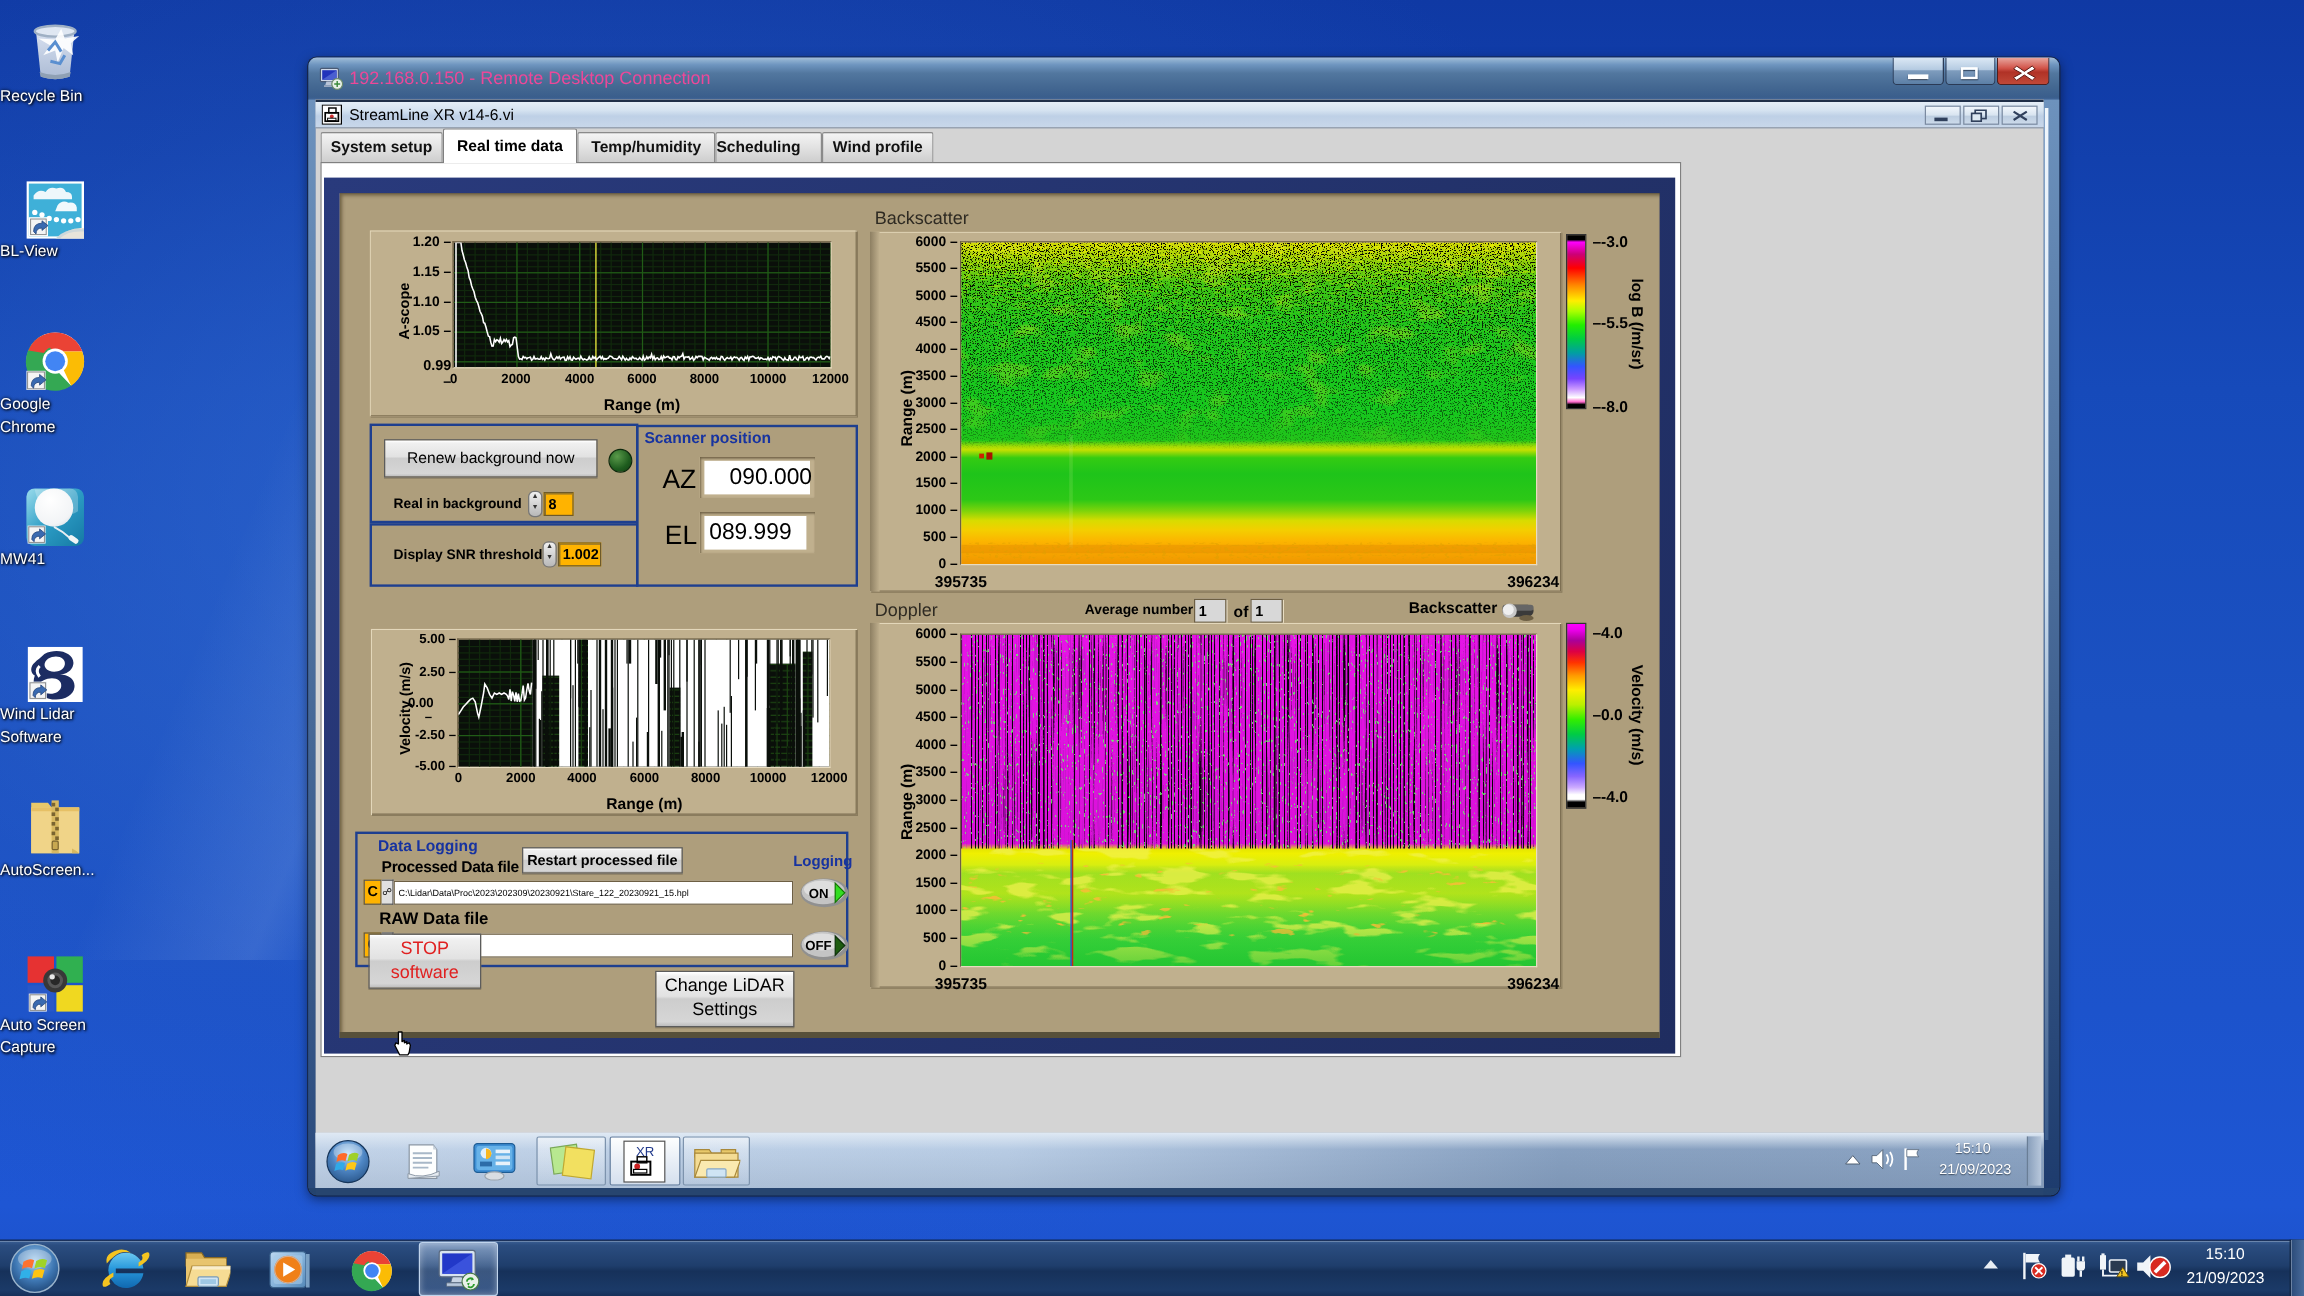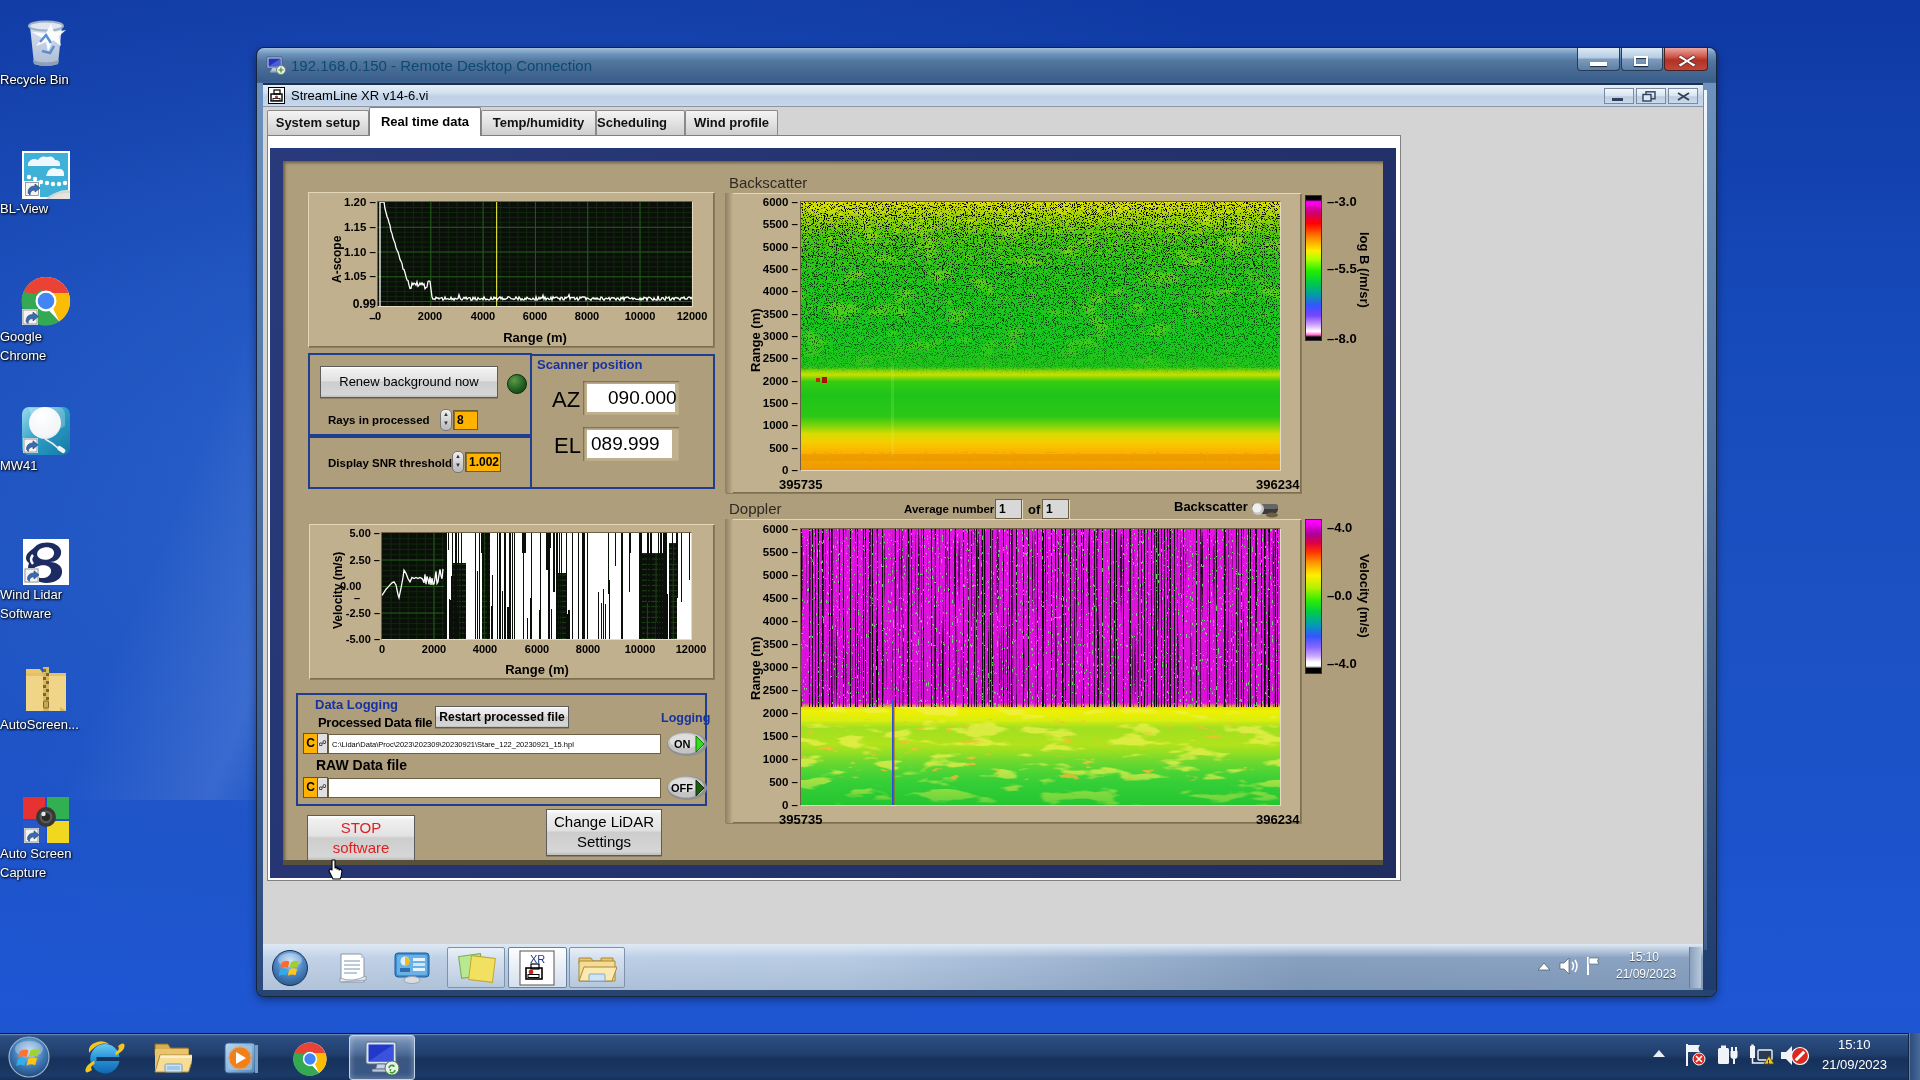--- a/index.html
+++ b/index.html
@@ -178,21 +178,21 @@
 
 <svg class="abs" style="left:266px;top:55px" width="20" height="20" viewBox="0 0 20 20">
  <rect x="1" y="2" width="15" height="11" rx="1" fill="#cfd8e8" stroke="#4a5a74"></rect>
  <rect x="2.5" y="3.5" width="12" height="8" fill="#2233bb"></rect>
  <path d="M2.5 11.5 l12 -8 0 8z" fill="#4a5fd0"></path>
  <path d="M6 13 l5 0 1 3 -7 0z" fill="#b8c4d8"></path>
     <rect x="4" y="16" width="9" height="1.5" fill="#98a8c0"></rect>
  <circle cx="15" cy="15" r="4.5" fill="#e8f0e8" stroke="#6a8a6a"></circle>
     <path d="M12.5 15 l5 0 M15 12.5 l0 5" stroke="#3a8a3a" stroke-width="1.2"></path>
 </svg>
-<div class="lab" style="left:291px;top:57px;font-size:15px;color:#0c4a6e">192.168.0.150 - Remote Desktop Connection</div>
+<div class="lab" style="left:291px;top:57px;font-size:15px;color:#ec4899">192.168.0.150 - Remote Desktop Connection</div>
 
 <div class="abs" style="left:1577px;top:48px;width:43px;height:23px;border:1px solid #2b3a55;border-top:none;border-radius:0 0 4px 4px;background:linear-gradient(#dce9f5 0%,#b5cbe2 45%,#7e9cbd 50%,#5c7fa6 100%)"></div>
 <div class="abs" style="left:1621px;top:48px;width:42px;height:23px;border:1px solid #2b3a55;border-top:none;border-radius:0 0 4px 4px;background:linear-gradient(#dce9f5 0%,#b5cbe2 45%,#7e9cbd 50%,#5c7fa6 100%)"></div>
 <div class="abs" style="left:1664px;top:48px;width:44px;height:23px;border:1px solid #4d1f1f;border-top:none;border-radius:0 0 4px 4px;background:linear-gradient(#e8a8a0 0%,#d2544a 40%,#b03226 55%,#c04838 100%)"></div>
 <div class="abs" style="left:1590px;top:62px;width:17px;height:4px;background:#fff;box-shadow:0 1px 1px #1a2a40"></div>
 <div class="abs" style="left:1634px;top:56px;width:14px;height:10px;border:2px solid #fff;box-shadow:0 1px 1px #1a2a40,inset 0 1px 1px #1a2a40"></div>
 <svg class="abs" style="left:1677px;top:54px" width="20" height="14" viewBox="0 0 20 14">
     <path d="M3.5 1 L10 5.5 L16.5 1 L19 3.5 L12.5 7 L19 10.5 L16.5 13 L10 8.5 L3.5 13 L1 10.5 L7.5 7 L1 3.5z" fill="#fff" stroke="#5a1510" stroke-width="0.8"></path>
   </svg>
 
@@ -312,21 +312,21 @@
 <div class="lab bold" style="z-index:3;left:483px;top:310px;font-size:11px;transform:translateX(-50%)">4000</div>
 <div class="lab bold" style="z-index:3;left:535px;top:310px;font-size:11px;transform:translateX(-50%)">6000</div>
 <div class="lab bold" style="z-index:3;left:587px;top:310px;font-size:11px;transform:translateX(-50%)">8000</div>
 <div class="lab bold" style="z-index:3;left:640px;top:310px;font-size:11px;transform:translateX(-50%)">10000</div>
 <div class="lab bold" style="z-index:3;left:692px;top:310px;font-size:11px;transform:translateX(-50%)">12000</div>
 <div class="lab bold" style="z-index:3;left:535px;top:330px;font-size:13px;transform:translateX(-50%)">Range (m)</div>
 <div class="navyframe" style="z-index:3;left:308px;top:353px;width:224px;height:83px"></div>
 <div class="navyframe" style="z-index:3;left:308px;top:436px;width:224px;height:53px"></div>
 <div class="gbtn" style="z-index:3;left:320px;top:366px;width:178px;height:32px;font-size:13px;line-height:30px">Renew background now</div>
 <div class="abs" style="z-index:3;left:507px;top:374px;width:20px;height:20px;border-radius:50%;background:radial-gradient(circle at 35% 30%,#5a9a4a,#1e5c1e 60%,#123c12);border:1px solid #0c280c"></div>
-<div class="lab bold" style="z-index:3;left:328px;top:414px;font-size:11.5px">Rays in processed</div>
+<div class="lab bold" style="z-index:3;left:328px;top:414px;font-size:11.5px">Real in background</div>
 <div class="abs" style="z-index:3;left:440px;top:409px;width:12px;height:22px;background:linear-gradient(#f0f0f0,#b8b8b8);border:1px solid #777;border-radius:5px;font-size:6px;text-align:center;color:#333;line-height:9px">▲<br>▼</div>
 <div class="abs amber" style="z-index:3;left:453px;top:410px;width:25px;height:20px;line-height:18px">8</div>
 <div class="lab bold" style="z-index:3;left:328px;top:457px;font-size:11.5px">Display SNR threshold</div>
 <div class="abs" style="z-index:3;left:452px;top:451px;width:12px;height:22px;background:linear-gradient(#f0f0f0,#b8b8b8);border:1px solid #777;border-radius:5px;font-size:6px;text-align:center;color:#333;line-height:9px">▲<br>▼</div>
 <div class="abs amber" style="z-index:3;left:465px;top:452px;width:36px;height:20px;line-height:18px">1.002</div>
 <div class="navyframe" style="z-index:3;left:530px;top:354px;width:185px;height:135px"></div>
 <div class="lab bluetitle" style="z-index:3;left:537px;top:357px">Scanner position</div>
 <div class="lab" style="z-index:3;left:552px;top:387px;font-size:22px;color:#000">AZ</div>
 <div class="abs" style="z-index:3;left:583px;top:381px;width:96px;height:34px;background:#c0b08e;box-shadow:inset 1px 1px 2px #6d5f44"></div>
 <div class="abs" style="z-index:3;left:587px;top:384px;width:88px;height:28px;background:#fff;font-size:19px;padding:3px 0 0 21px">090.000</div>
@@ -784,21 +784,21 @@
 <div class="abs" style="z-index:3;left:303px;top:777px;width:15px;height:21px;background:#ffb300;border:1px solid #555;font-size:12px;font-weight:bold;text-align:center;line-height:19px">C</div>
 <div class="abs" style="z-index:3;left:318px;top:777px;width:10px;height:21px;background:#e0e0e0;border:1px solid #555;border-left:none;font-size:8px;text-align:center;line-height:19px">☍</div>
 <div class="abs" style="z-index:3;left:328px;top:778px;width:333px;height:20px;background:#fff;border:1px solid #6d5f44"></div>
 <svg class="abs" style="z-index:3;left:666px;top:775px" width="44" height="26" viewBox="0 0 44 26">
 <ellipse cx="21" cy="13" rx="20" ry="12" fill="#909090"></ellipse>
 <ellipse cx="20" cy="12" rx="18" ry="10.5" fill="#c4c4c4"></ellipse>
 <ellipse cx="19" cy="10" rx="15" ry="7" fill="#dedede"></ellipse>
 <text x="5" y="17" font-size="11" font-weight="bold" fill="#000" font-family="Liberation Sans">OFF</text>
 <path d="M30 5 l8 8 -8 8z" fill="#1e5c10" stroke="#0c3008" stroke-width="1"></path>
 </svg>
-<div class="gbtn" style="z-index:3;left:307px;top:815px;width:108px;height:46px;font-size:15px;line-height:20px;color:#e02020;padding-top:2px">STOP<br>software</div>
+<div class="gbtn" style="z-index:3;left:307px;top:778px;width:94px;height:46px;font-size:15px;line-height:20px;color:#e02020;padding-top:2px">STOP<br>software</div>
 <div class="gbtn" style="z-index:3;left:546px;top:809px;width:116px;height:47px;font-size:15px;line-height:20px;padding-top:2px">Change LiDAR<br>Settings</div>
 <div class="abs" style="z-index:3;left:283px;top:860px;width:1100px;height:5px;background:#57503a"></div>
 <svg class="abs" style="z-index:3;left:326px;top:859px" width="18" height="21" viewBox="0 0 18 21">
 <path d="M6 1 L9 1 L9 9 L11 8 L11 10 L13 9 L13 11 L15 10 L16 12 L15 18 L14 20 L7 20 L5 16 L3 12 L4 10 L6 11 Z" fill="#fff" stroke="#000" stroke-width="1.1" stroke-linejoin="round"></path>
 <path d="M6.5 2 L8.5 2 L8.5 10" fill="none" stroke="#000" stroke-width="0"></path>
 </svg>
 
 <div class="abs" style="left:263px;top:944px;width:1440px;height:46px;background:linear-gradient(90deg,#c2d3e8 0%,#b8cce4 40%,#a2b8d4 55%,#87a0c0 72%,#8ba3c2 100%)"></div>
 <div class="abs" style="left:263px;top:944px;width:1440px;height:46px;background:linear-gradient(#dfe9f4 0%,rgba(255,255,255,0) 30%,rgba(60,80,110,.12) 100%)"></div>
 <svg class="abs" style="left:271px;top:949px" width="38" height="38" viewBox="0 0 38 38">

